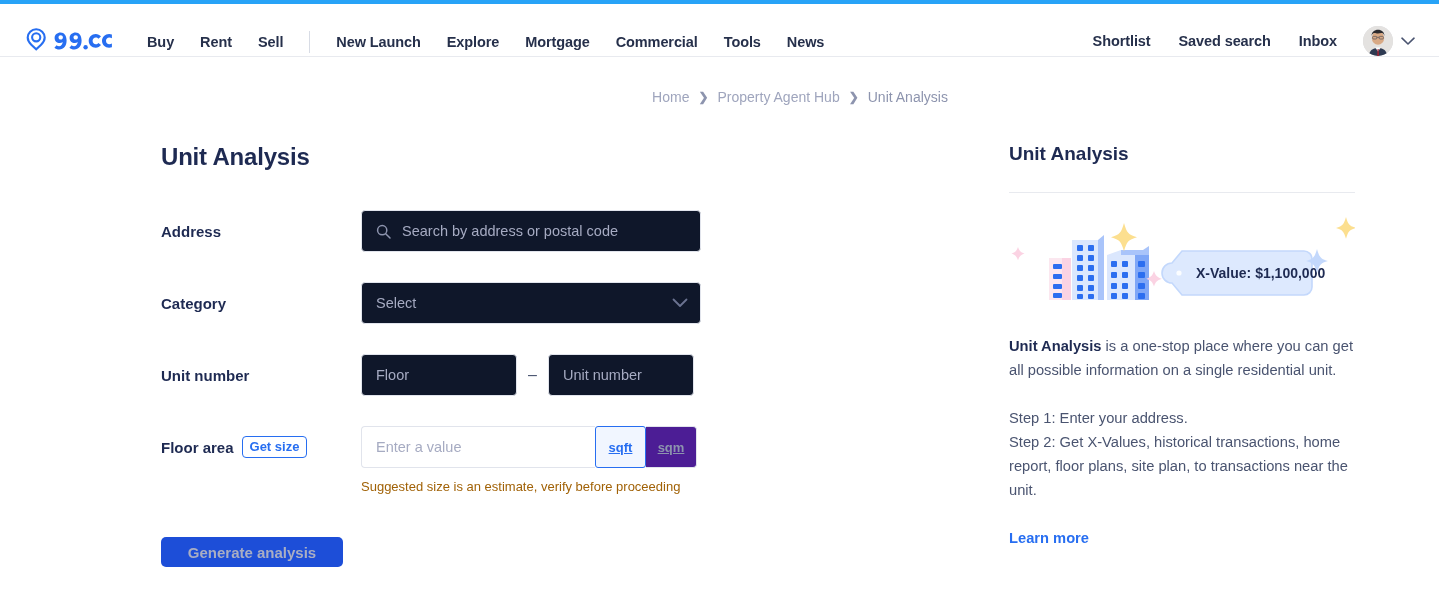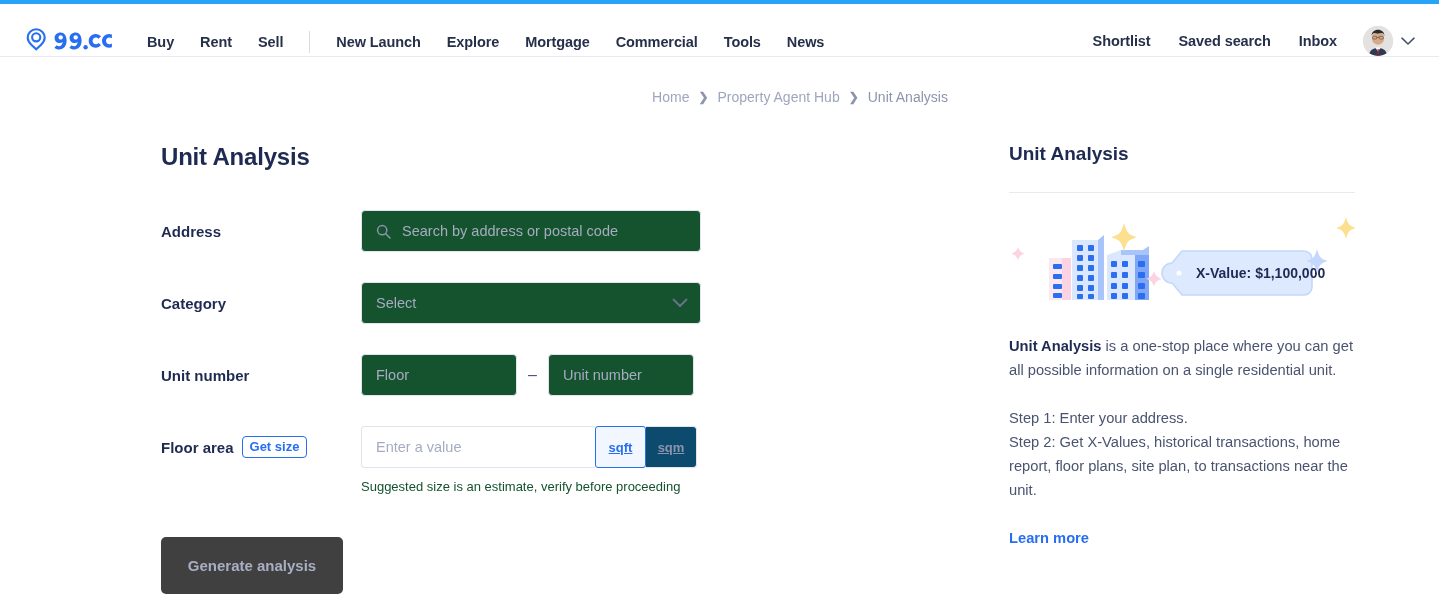--- a/index.html
+++ b/index.html
@@ -71,21 +71,21 @@
     width: 200px; flex: none;
     font-size: 15px; font-weight: bold; color: #1e2a52;
     padding-top: 13px; display: flex; align-items: flex-start;
   }
   .form-label.mid { align-items: center; padding-top: 0; height: 42px; }
   .fields { flex: 1; }
 
   .input-box {
     width: 340px; height: 42px;
     border: 1px solid #e1e4ec; border-radius: 4px;
-    background: #14532d; display: flex; align-items: center;
+    background: #0f172a; display: flex; align-items: center;
     padding: 0 14px; font-size: 14.5px; color: #9fa5bd;
   }
   .input-box .ph { color: #a6abc2; }
   #search-icon { margin-right: 11px; flex: none; }
 
   #category-box { justify-content: space-between; padding-right: 12px; }
 
   .unit-row { display: flex; align-items: center; }
   #floor-box { width: 156px; }
   #unit-box  { width: 146px; }
@@ -103,36 +103,36 @@
   .unit-btn {
     width: 51px; height: 42px;
     display: flex; align-items: center; justify-content: center;
     font-size: 13px; font-weight: bold; cursor: pointer; text-decoration: underline;
   }
   .unit-btn.active {
     color: #276ef1; background: #f1f6ff; border: 1.5px solid #276ef1;
     border-radius: 3px;
   }
   .unit-btn.inactive {
-    color: #8d94ae; background: #0c4a6e;
+    color: #8d94ae; background: #4c1d95;
     border: 1px solid #e1e4ec; border-left: none; border-radius: 0 4px 4px 0;
   }
-  #area-hint { margin-top: 11px; font-size: 13px; color: #14532d; }
+  #area-hint { margin-top: 11px; font-size: 13px; color: #a16207; }
 
   #get-size-badge {
     display: inline-flex; align-items: center; justify-content: center;
     margin-left: 8px; padding: 2px 7px 3px;
     border: 1px solid #276ef1; border-radius: 4px;
     color: #276ef1; font-size: 13px; font-weight: bold; cursor: pointer;
   }
 
   #generate-btn {
     margin-top: 43px; margin-left: 0;
-    width: 182px; height: 57px; border: none; border-radius: 5px;
-    background: #404040; color: #a9aec3;
+    width: 182px; height: 30px; border: none; border-radius: 5px;
+    background: #1d4ed8; color: #a9aec3;
     font-size: 15px; font-weight: bold; font-family: inherit;
     cursor: default;
   }
   #generate-wrap { padding-left: 0; }
 
   
   h2#panel-title { font-size: 19px; font-weight: bold; color: #1e2a52; }
   #panel-divider { height: 1px; background: #e8eaef; margin-top: 27px; }
   #illustration { margin-top: 18px; height: 105px; position: relative; }
   #panel-body {

